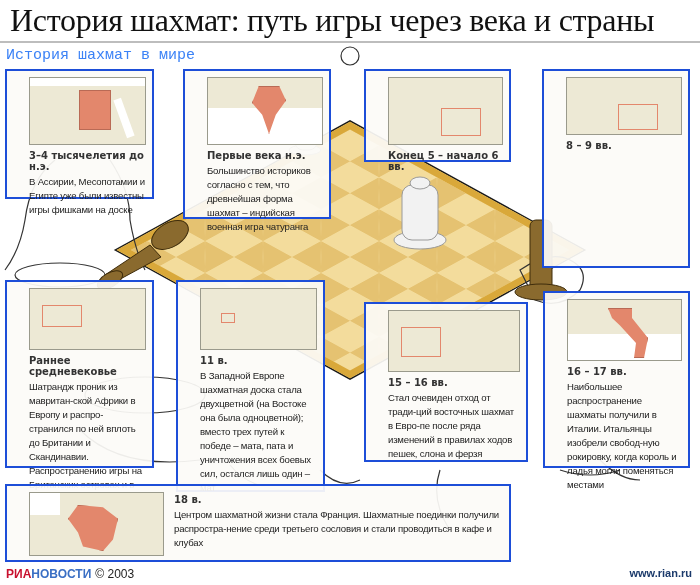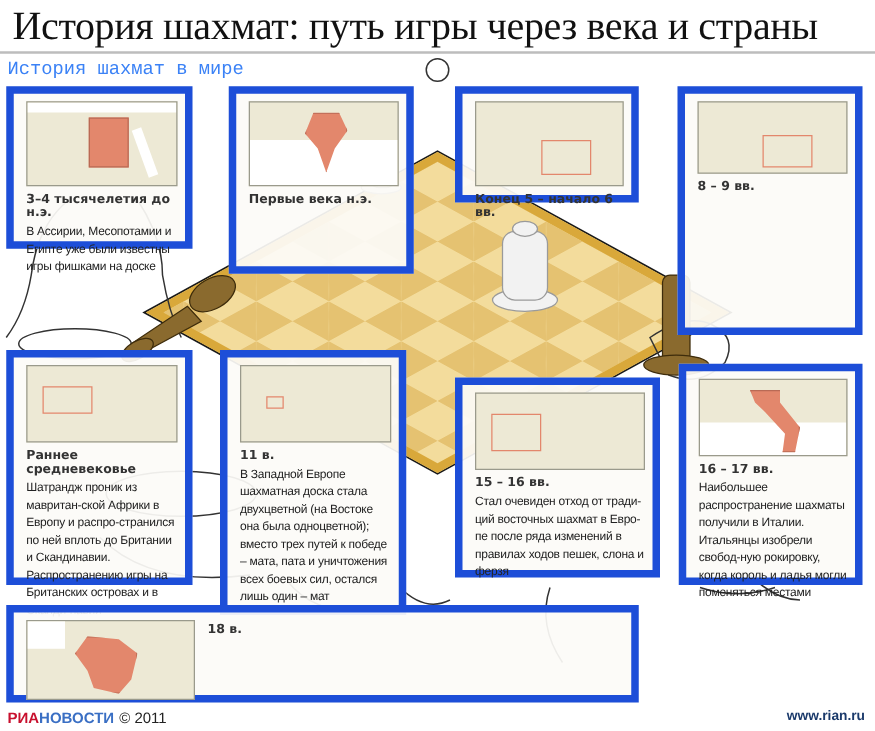--- a/index.html
+++ b/index.html
@@ -19,22 +19,22 @@
            background-color: #f3dc9c;
            background-image:
              linear-gradient(45deg, #e5c271 25%, transparent 25%, transparent 75%, #e5c271 75%),
              linear-gradient(45deg, #e5c271 25%, transparent 25%, transparent 75%, #e5c271 75%);
            background-size: 82px 82px; background-position: 0 0, 41px 41px;
            box-shadow: 0 0 0 2px #1a1a1a; }
 
   .piece { position: absolute; }
 
   
-  .card { position: absolute; background: rgba(252,251,247,0.93); border: 6px solid #1d4ed8;
-          padding: 6px 6px 6px 10px; }
+  .card { position: absolute; background: rgba(252,251,247,0.93); border: 2px solid #1d4ed8;
+          padding: 6px 6px 6px 22px; }
   .map { position: relative; background: #ede9d5; border: 1px solid #9a9a8c; overflow: hidden; }
   .map .sea { position: absolute; background: #fff; }
   .map .hl { position: absolute; background: #e3876c; border: 1px solid #b96a55; }
   .map .box { position: absolute; border: 1.5px solid #e3876c; }
   .card-date { font-family: "DejaVu Sans", sans-serif; font-weight: bold; font-size: 10px; color: #333;
                margin-top: 5px; }
   .card-text { font-family: "Liberation Sans", sans-serif; font-size: 9.6px; line-height: 14px; color: #222;
                margin-top: 3px; letter-spacing: -0.2px; }
 
   .footer-logo { position: absolute; left: 6px; top: 567px; font-size: 12px; font-weight: bold; }
@@ -97,20 +97,21 @@
   <div class="card-date">3–4 тысячелетия до н.э.</div>
   <div class="card-text">В Ассирии, Месопотамии и Египте уже были известны игры фишками на доске</div>
 </div>
 
 <div class="card" style="left:183px;top:69px;width:148px;height:150px;">
   <div class="map" style="height:68px;">
     <div class="sea" style="left:0;top:30px;width:100%;height:38px;"></div>
     <div class="hl" style="left:44px;top:8px;width:34px;height:48px;clip-path:polygon(20% 0,80% 0,100% 30%,70% 60%,50% 100%,30% 60%,0 35%);"></div>
   </div>
   <div class="card-date">Первые века н.э.</div>
+  <div class="card-text">Большинство историков согласно с тем, что древнейшая форма шахмат – индийская военная игра чатуранга</div>
 </div>
 
 <div class="card" style="left:364px;top:69px;width:147px;height:93px;">
   <div class="map" style="height:68px;">
     <div class="box" style="left:52px;top:30px;width:40px;height:28px;"></div>
   </div>
   <div class="card-date">Конец 5 – начало 6 вв.</div>
 </div>
 
 <div class="card" style="left:542px;top:69px;width:148px;height:199px;">
@@ -153,19 +154,20 @@
   <div class="card-text">Наибольшее распространение шахматы получили в Италии. Итальянцы изобрели свобод-ную рокировку, когда король и ладья могли поменяться местами</div>
 </div>
 
 <div class="card" style="left:5px;top:484px;width:506px;height:78px;display:flex;gap:10px;">
   <div class="map" style="width:135px;height:64px;flex:none;">
     <div class="sea" style="left:0;top:0;width:30px;height:22px;"></div>
     <div class="hl" style="left:38px;top:12px;width:50px;height:46px;clip-path:polygon(20% 0,70% 5%,100% 30%,90% 75%,70% 100%,30% 90%,20% 60%,0 30%);"></div>
   </div>
   <div>
     <div class="card-date" style="margin-top:2px;">18 в.</div>
+    <div class="card-text" style="width:340px;">Центром шахматной жизни стала Франция. Шахматные поединки получили распростра-нение среди третьего сословия и стали проводиться в кафе и клубах</div>
   </div>
 </div>
 
 <div class="footer-logo">
-  <span class="ria">РИА</span><span class="nov">НОВОСТИ</span><span class="copy">© 2011</span>
+  <span class="ria">РИА</span><span class="nov">НОВОСТИ</span><span class="copy">© 2003</span>
 </div>
 <div class="footer-url">www.rian.ru</div>
 
 </body></html>

